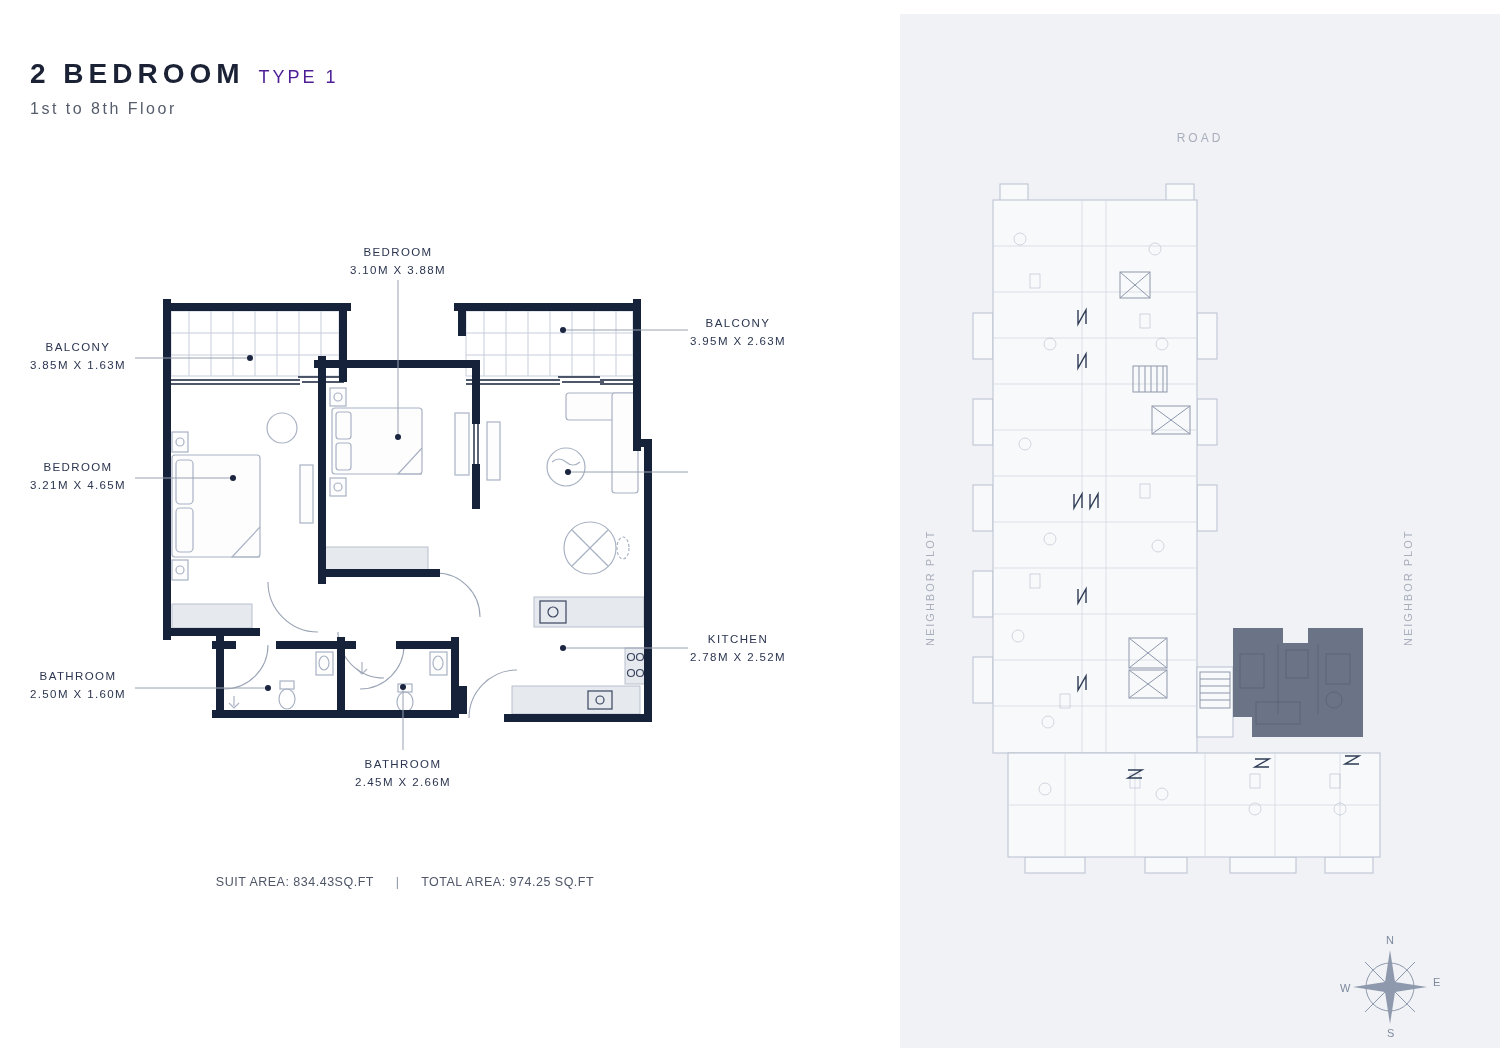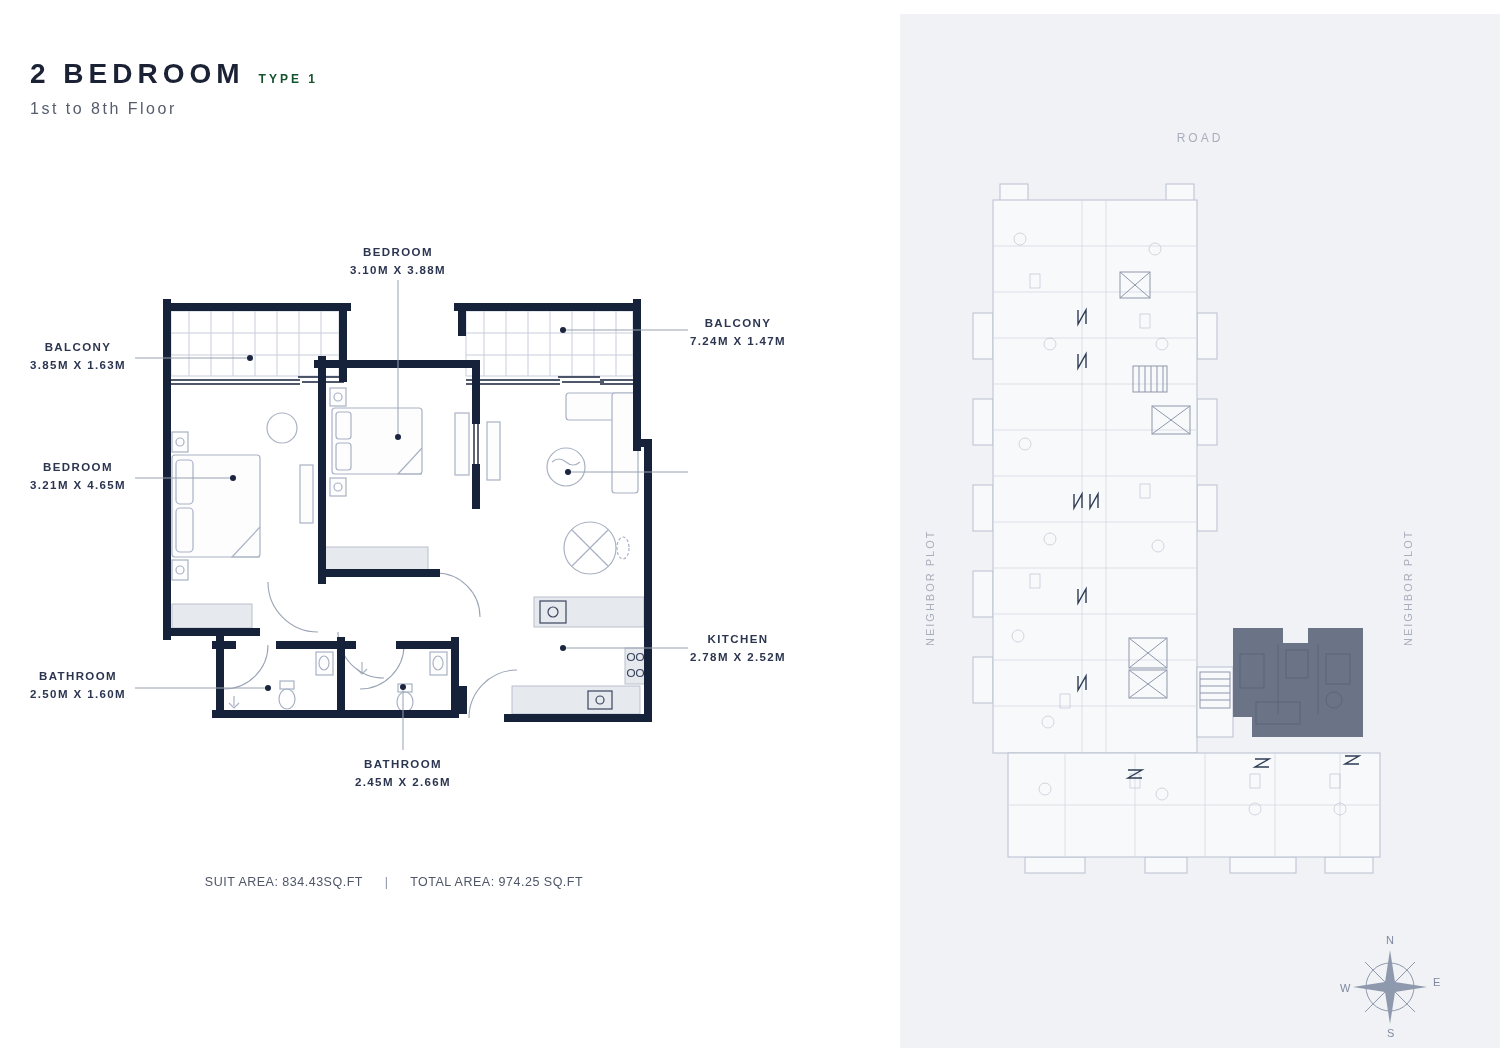--- a/index.html
+++ b/index.html
@@ -4,39 +4,39 @@
 <style>
   * { margin:0; padding:0; box-sizing:border-box; }
   html,body { width:1500px; height:1061px; background:#ffffff; overflow:hidden;
               font-family:"Liberation Sans", sans-serif; }
   #page { position:relative; width:1500px; height:986px; background:#ffffff; }
 
   
   .header { position:absolute; left:30px; top:58px; }
   .title-row { display:flex; align-items:baseline; gap:14px; }
   .title-main { font-size:28px; font-weight:bold; letter-spacing:5px; color:#1b2235; }
-  .title-type { font-size:12px; font-weight:bold; letter-spacing:3px; color:#14532d; }
+  .title-type { font-size:18px; font-weight:normal; letter-spacing:3px; color:#4c1d95; }
   .subtitle { margin-top:10px; font-size:16px; letter-spacing:2.5px; color:#555c6b; }
 
   
-  .plan-label { position:absolute; text-align:center; color:#2b3550; z-index:3;font-weight:bold; }
+  .plan-label { position:absolute; text-align:center; color:#2b3550; z-index:3; }
   .plan-label .nm   { display:block; font-size:11.5px; letter-spacing:1.4px; line-height:18px; }
   .plan-label .dims { display:block; font-size:11.5px; letter-spacing:1.4px; line-height:18px; }
 
   .lbl-bedroom-top    { left:298px; top:243px; width:200px; }
   .lbl-balcony-right  { left:648px; top:314px; width:180px; }
   .lbl-balcony-left   { left:4px;  top:338px; width:148px; }
   .lbl-bedroom-left   { left:4px;  top:458px; width:148px; }
   .lbl-living-room    { left:648px; top:454px; width:180px; }
   .lbl-kitchen        { left:648px; top:630px; width:180px; }
   .lbl-bathroom-left  { left:4px;  top:667px; width:148px; }
   .lbl-bathroom-bottom{ left:303px; top:755px; width:200px; }
 
   
-  .areas { position:absolute; left:94px; top:875px; width:600px; text-align:center;
+  .areas { position:absolute; left:105px; top:875px; width:600px; text-align:center;
            font-size:12.5px; letter-spacing:.5px; color:#4e5668; }
   .areas .sep { margin:0 18px; color:#8a93a6; }
   .footer-label { position:absolute; font-size:15px; letter-spacing:7px; color:#5b6576; text-align:center; }
   .typical { left:105px; top:988px; width:600px; }
   .floorplate-t { left:900px; top:988px; width:560px; }
 
   
   .panel { position:absolute; left:900px; top:14px; width:600px; height:1034px; background:#f1f2f5;padding-left:9px; }
   .panel-text { position:absolute; color:#a8aebc; letter-spacing:3px; font-size:12px; }
   .road { left:0; top:117px; width:100%; text-align:center; }
@@ -233,21 +233,21 @@
         <circle cx="403" cy="687" r="3"></circle>
     </g>
   </svg>
 
   <div class="plan-label lbl-bedroom-top">
     <span class="nm">BEDROOM</span>
     <span class="dims">3.10M X 3.88M</span>
   </div>
   <div class="plan-label lbl-balcony-right">
     <span class="nm">BALCONY</span>
-    <span class="dims">7.24M X 1.47M</span>
+    <span class="dims">3.95M X 2.63M</span>
   </div>
   <div class="plan-label lbl-balcony-left">
     <span class="nm">BALCONY</span>
     <span class="dims">3.85M X 1.63M</span>
   </div>
   <div class="plan-label lbl-bedroom-left">
     <span class="nm">BEDROOM</span>
     <span class="dims">3.21M X 4.65M</span>
   </div>
   <div class="plan-label lbl-kitchen">

